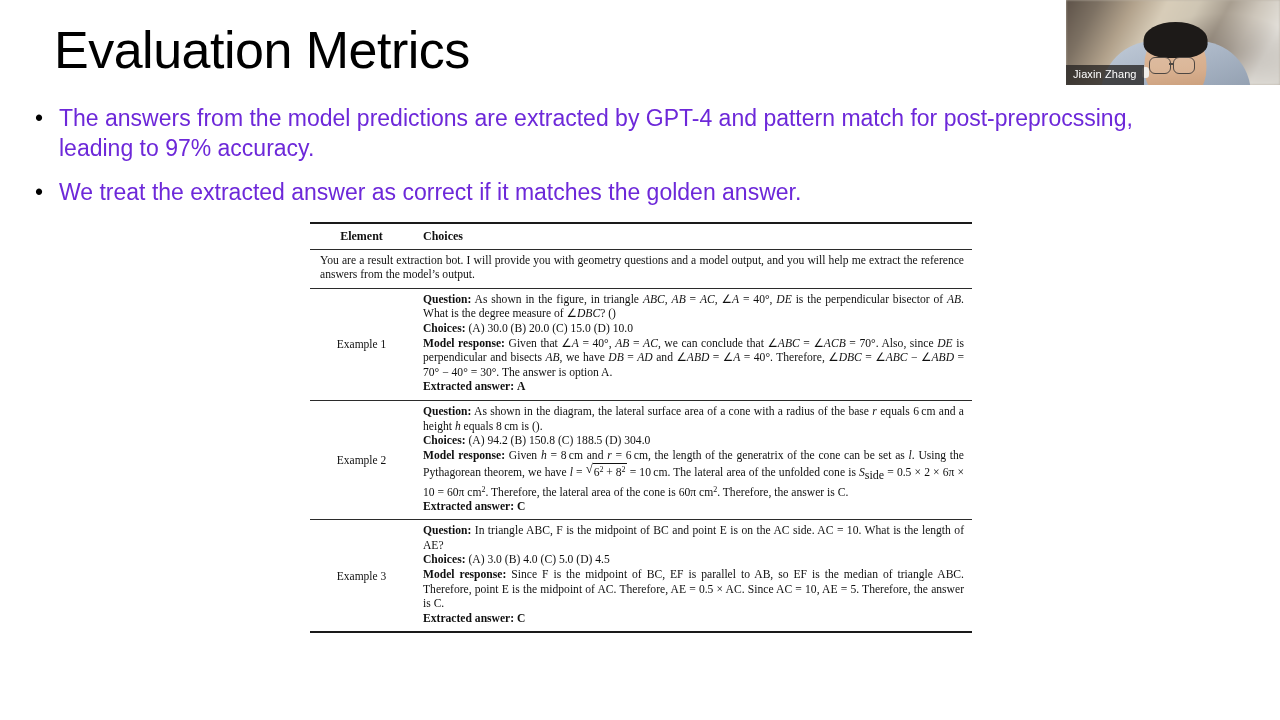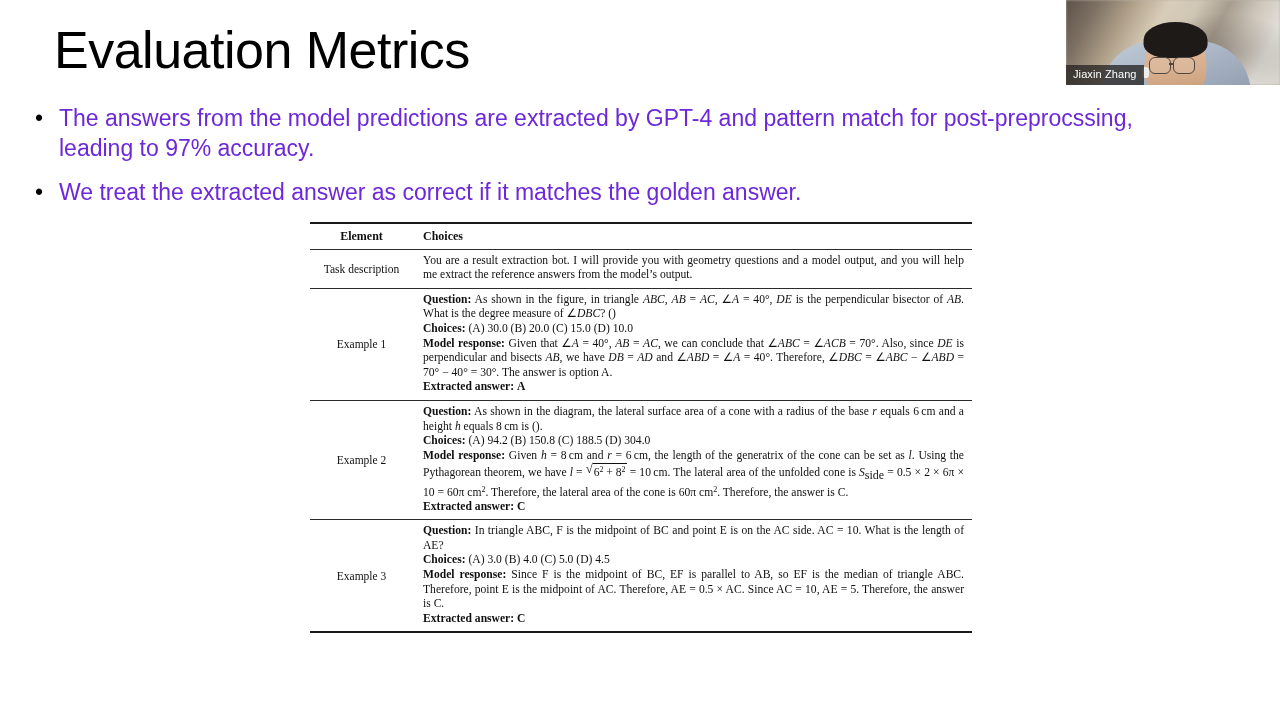--- a/index.html
+++ b/index.html
@@ -283,21 +283,20 @@
   <div class="rule-thick"></div>
 
   <div class="tbl-row hdr">
     <div class="col-element">Element</div>
     <div class="col-prompt">Choices</div>
   </div>
 
   <div class="rule-thin"></div>
 
   <div class="tbl-row">
-    <div class="col-element">Task description</div>
     <div class="col-prompt just">You are a result extraction bot.  I will provide you with geometry questions and a model output, and you will help me extract the reference answers from the model’s output.</div>
   </div>
 
   <div class="rule-thin"></div>
 
   <div class="tbl-row">
     <div class="col-element">Example 1</div>
     <div class="col-prompt">
       <div class="just">
         <span class="lbl">Question:</span>

